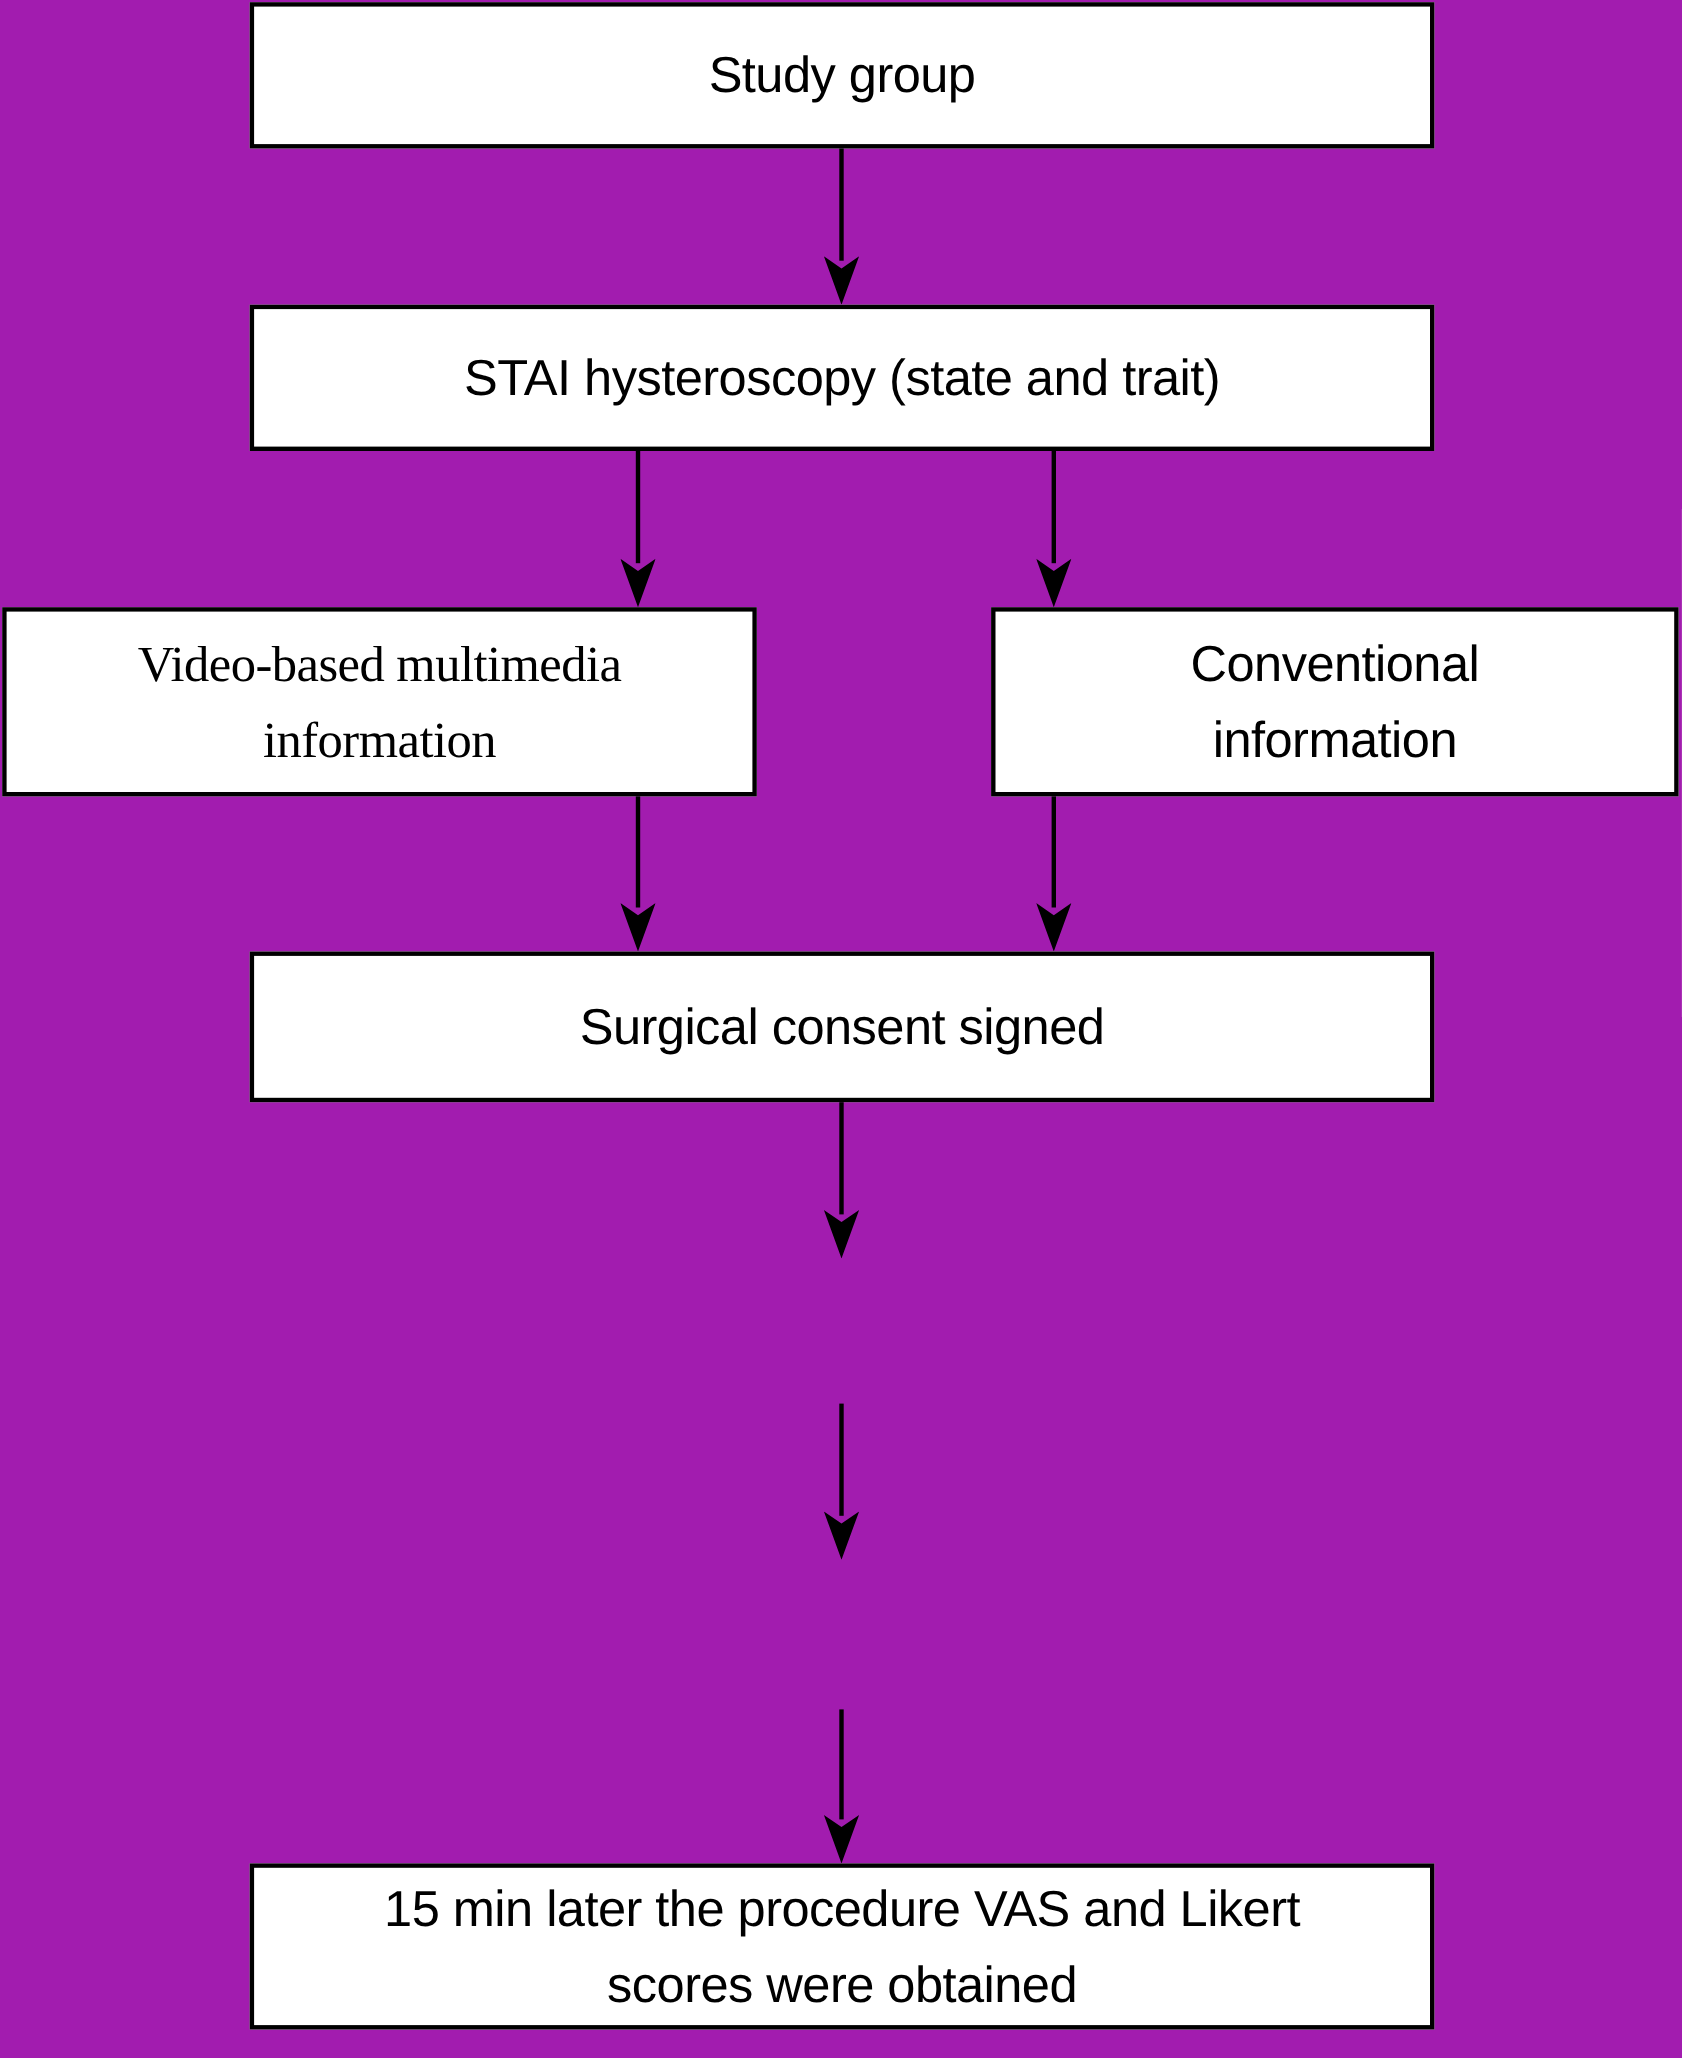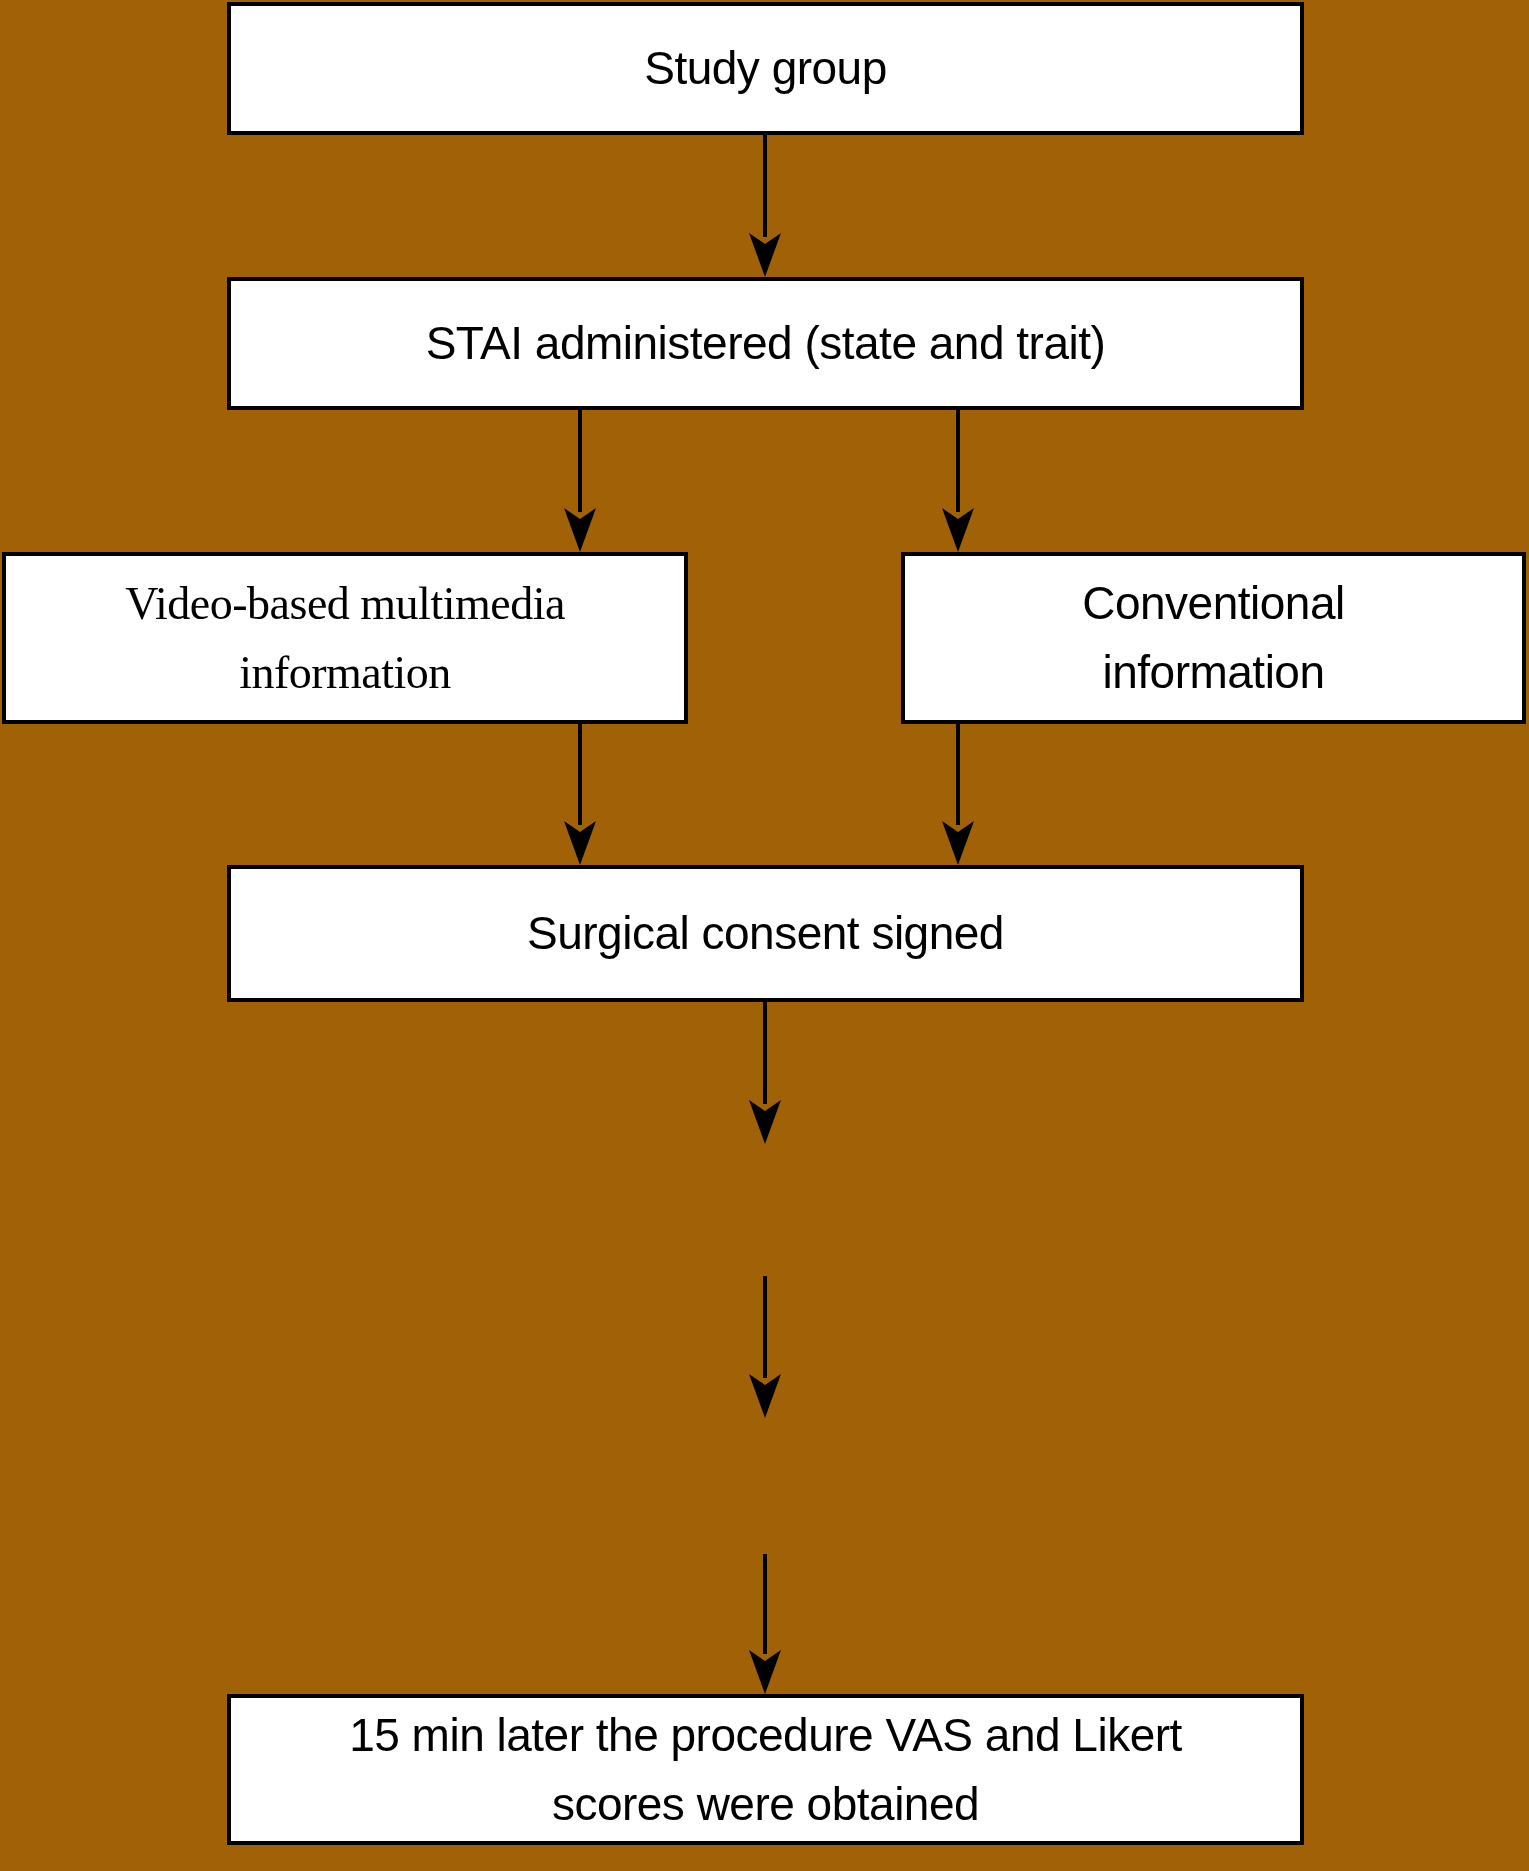--- a/index.html
+++ b/index.html
@@ -4,21 +4,21 @@
 <style>
   html, body {
     margin: 0;
     padding: 0;
     background: #ffffff;
   }
   .figure {
     position: relative;
     width: 1529px;
     height: 1871px;
-    background: #a16207;
+    background: #a21caf;
     font-family: "Liberation Sans", sans-serif;
     color: #000000;
     overflow: hidden;
   }
   .node {
     position: absolute;
     box-sizing: border-box;
     border: 4px solid #000000;
     background: #ffffff;
     display: flex;
@@ -65,21 +65,21 @@
   </div>
 
   <div class="arrow" style="left:748px; top:135px; height:142px;">
     <div class="stem"></div>
     <svg width="32" height="44" viewBox="0 0 32 44">
       <path d="M16 44 L0 0 L16 11 L32 0 Z" fill="#000000"></path>
     </svg>
   </div>
 
   <div class="node" style="left:227px; top:277px; width:1077px; height:133px;">
-    <span class="label">STAI administered (state and trait)</span>
+    <span class="label">STAI hysteroscopy (state and trait)</span>
   </div>
 
   <div class="arrow" style="left:563px; top:410px; height:142px;">
     <div class="stem"></div>
     <svg width="32" height="44" viewBox="0 0 32 44">
       <path d="M16 44 L0 0 L16 11 L32 0 Z" fill="#000000"></path>
     </svg>
   </div>
 
   <div class="arrow" style="left:941px; top:410px; height:142px;">

